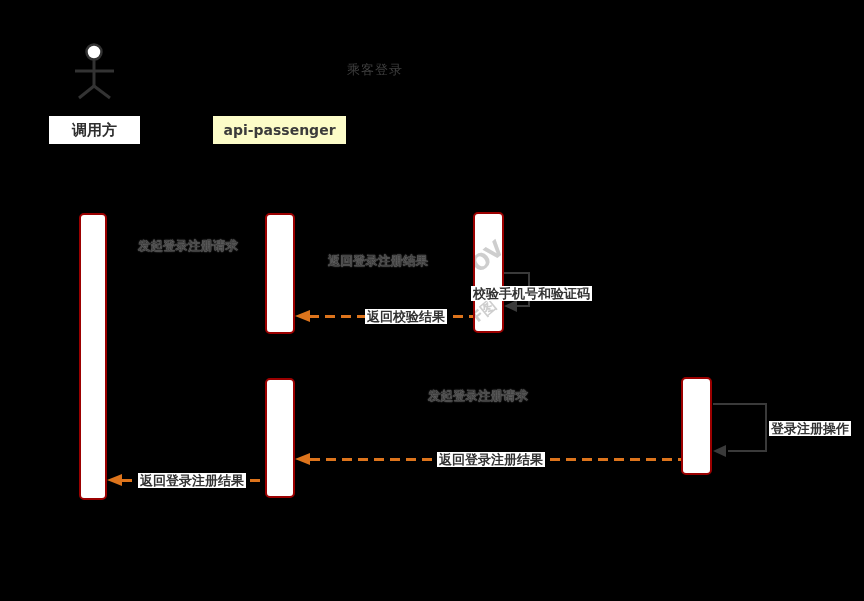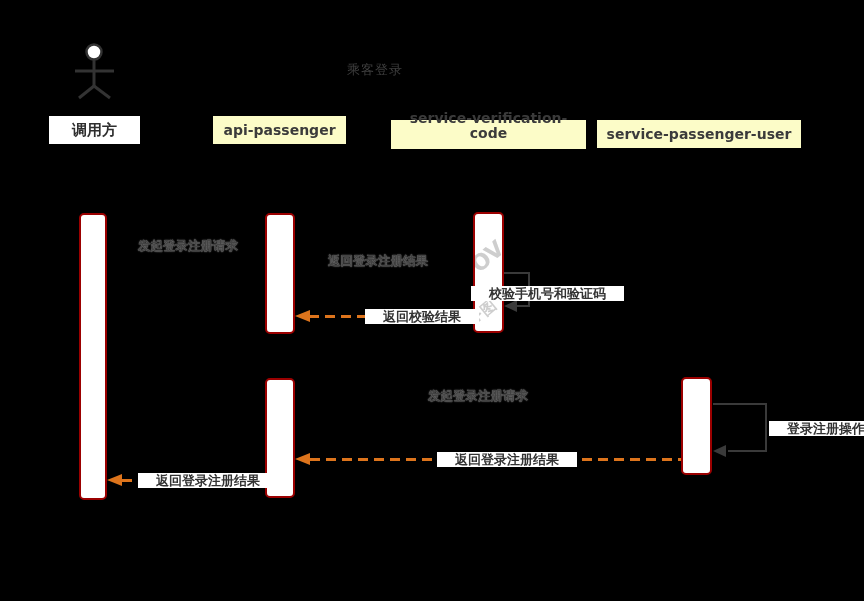--- a/index.html
+++ b/index.html
@@ -26,21 +26,21 @@
             border-bottom:6px solid transparent;border-right:15px solid #DD741C;z-index:3;}
   
   .loopline{position:absolute;background:#3a3a3a;z-index:4;}
   .garrow-l{position:absolute;width:0;height:0;border-top:6px solid transparent;
             border-bottom:6px solid transparent;border-right:13px solid #3a3a3a;z-index:4;}
   
   .mlabel{position:absolute;font-size:12.5px;font-weight:bold;color:#434343;
           text-align:center;z-index:5;white-space:nowrap;
           text-shadow:0 0 1px rgba(200,200,200,.75),0 0 2px rgba(150,150,150,.45);}
   .mlabel-bg{position:absolute;font-size:13px;font-weight:bold;color:#333;
-             background:#fff;padding:0 18px;line-height:15px;z-index:5;white-space:nowrap;}
+             background:#fff;padding:0 2px;line-height:15px;z-index:5;white-space:nowrap;}
   .title{position:absolute;font-size:13px;color:#3f3f3f;letter-spacing:1px;
          text-align:left;z-index:2;}
   .wm{position:absolute;color:#c6c6c6;opacity:.85;transform:rotate(-40deg);
       font-weight:bold;z-index:1;pointer-events:none;}
   .verif-text{position:absolute;left:0;right:0;top:-9px;line-height:15px;
               text-align:center;font-weight:bold;font-size:14px;color:#3b3b3b;}
 </style>
 </head>
 <body>
 
@@ -59,26 +59,20 @@
   <div class="lifeline" style="left:93px;top:144px;height:412px;"></div>
   <div class="lifeline" style="left:279px;top:144px;height:412px;"></div>
   <div class="lifeline" style="left:488px;top:150px;height:406px;"></div>
   <div class="lifeline" style="left:698px;top:148px;height:408px;"></div>
 
   <div class="pbox white" style="left:49px;top:116px;width:91px;height:28px;">
     <span>调用方</span>
   </div>
   <div class="pbox" style="left:213px;top:116px;width:133px;height:28px;">
     <span>api-passenger</span>
-  </div>
-  <div class="pbox" style="left:391px;top:120px;width:195px;height:29px;overflow:visible;">
-    <div class="verif-text">service-verification-code</div>
-  </div>
-  <div class="pbox" style="left:597px;top:120px;width:204px;height:28px;">
-    <span>service-passenger-user</span>
   </div>
 
   <div class="bar" style="left:79px;top:213px;width:28px;height:287px;"></div>
   <div class="bar" style="left:265px;top:213px;width:30px;height:121px;"></div>
   <div class="bar" style="left:473px;top:212px;width:31px;height:121px;">
     <div class="wm" style="left:-5px;top:30px;font-size:22px;">OV</div>
     <div class="wm" style="left:-3px;top:88px;font-size:15px;">F图</div>
   </div>
   <div class="bar" style="left:265px;top:378px;width:30px;height:120px;"></div>
   <div class="bar" style="left:681px;top:377px;width:31px;height:98px;"></div>

